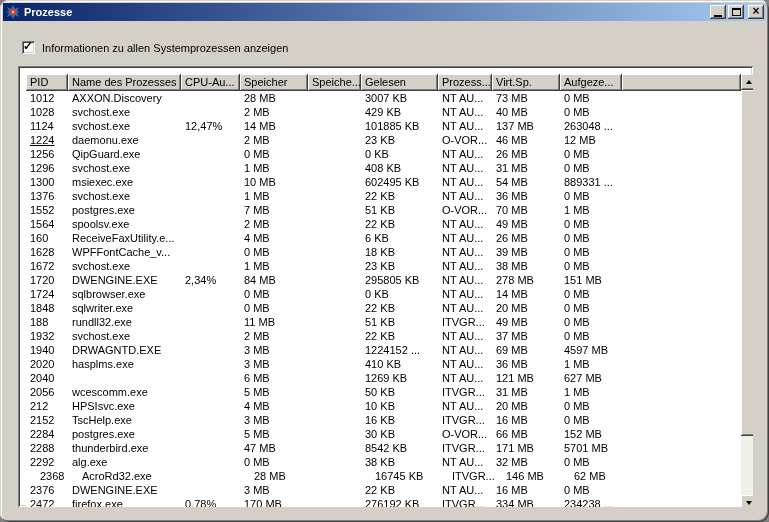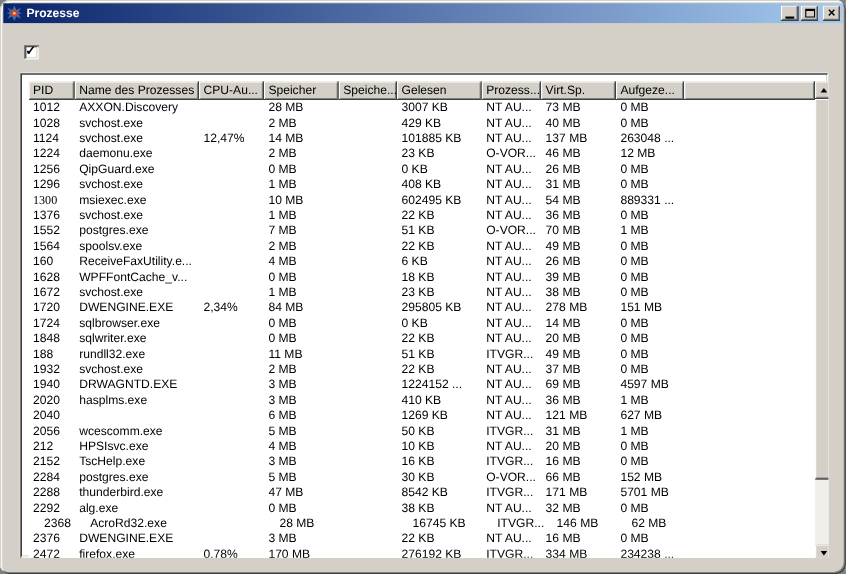--- a/index.html
+++ b/index.html
@@ -107,20 +107,21 @@
       </div>
     <div class="tb-btn close">
         <span class="glyph-close">×</span>
       </div>
   </div>
 
   <div class="checkline">
     <span class="cb">
       <span class="check">✓</span>
     </span>
+    <span class="cblabel">Informationen zu allen Systemprozessen anzeigen</span>
   </div>
 
   <div class="table-wrap">
     <div class="table-inner">
 
       <div class="hdr">
           <div class="hcell" style="width: 42px;">PID</div>
           <div class="hcell" style="width: 113px;">Name des Prozesses</div>
           <div class="hcell" style="width: 59px;">CPU-Au...</div>
           <div class="hcell" style="width: 68px;">Speicher</div>
@@ -160,21 +161,21 @@
             <div class="cell" style="width: 113px;">svchost.exe</div>
             <div class="cell" style="width: 59px;">12,47%</div>
             <div class="cell" style="width: 68px;">14 MB</div>
             <div class="cell" style="width: 53px;"></div>
             <div class="cell" style="width: 77px;">101885 KB</div>
             <div class="cell" style="width: 54px;">NT AU...</div>
             <div class="cell" style="width: 68px;">137 MB</div>
             <div class="cell" style="width: 62px;">263048 ...</div>
           </div>
           <div class="row">
-            <div class="cell" style="width: 42px;">1224</div>
+            <div class="cell" style="width: 42px; text-decoration: underline;">1224</div>
             <div class="cell" style="width: 113px;">daemonu.exe</div>
             <div class="cell" style="width: 59px;"></div>
             <div class="cell" style="width: 68px;">2 MB</div>
             <div class="cell" style="width: 53px;"></div>
             <div class="cell" style="width: 77px;">23 KB</div>
             <div class="cell" style="width: 54px;">O-VOR...</div>
             <div class="cell" style="width: 68px;">46 MB</div>
             <div class="cell" style="width: 62px;">12 MB</div>
           </div>
           <div class="row">
@@ -193,21 +194,21 @@
             <div class="cell" style="width: 113px;">svchost.exe</div>
             <div class="cell" style="width: 59px;"></div>
             <div class="cell" style="width: 68px;">1 MB</div>
             <div class="cell" style="width: 53px;"></div>
             <div class="cell" style="width: 77px;">408 KB</div>
             <div class="cell" style="width: 54px;">NT AU...</div>
             <div class="cell" style="width: 68px;">31 MB</div>
             <div class="cell" style="width: 62px;">0 MB</div>
           </div>
           <div class="row">
-            <div class="cell" style="width: 42px; font-family: Liberation Serif, serif;">1300</div>
+            <div class="cell" style="width: 42px;">1300</div>
             <div class="cell" style="width: 113px;">msiexec.exe</div>
             <div class="cell" style="width: 59px;"></div>
             <div class="cell" style="width: 68px;">10 MB</div>
             <div class="cell" style="width: 53px;"></div>
             <div class="cell" style="width: 77px;">602495 KB</div>
             <div class="cell" style="width: 54px;">NT AU...</div>
             <div class="cell" style="width: 68px;">54 MB</div>
             <div class="cell" style="width: 62px;">889331 ...</div>
           </div>
           <div class="row">

